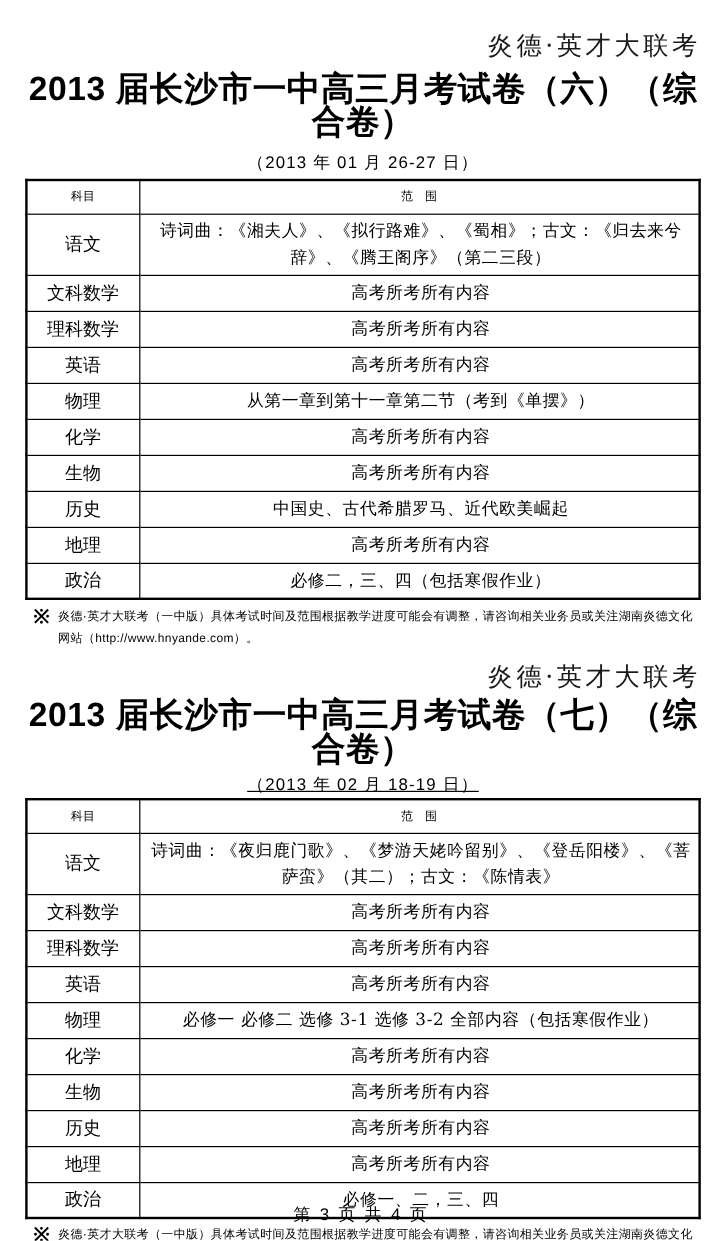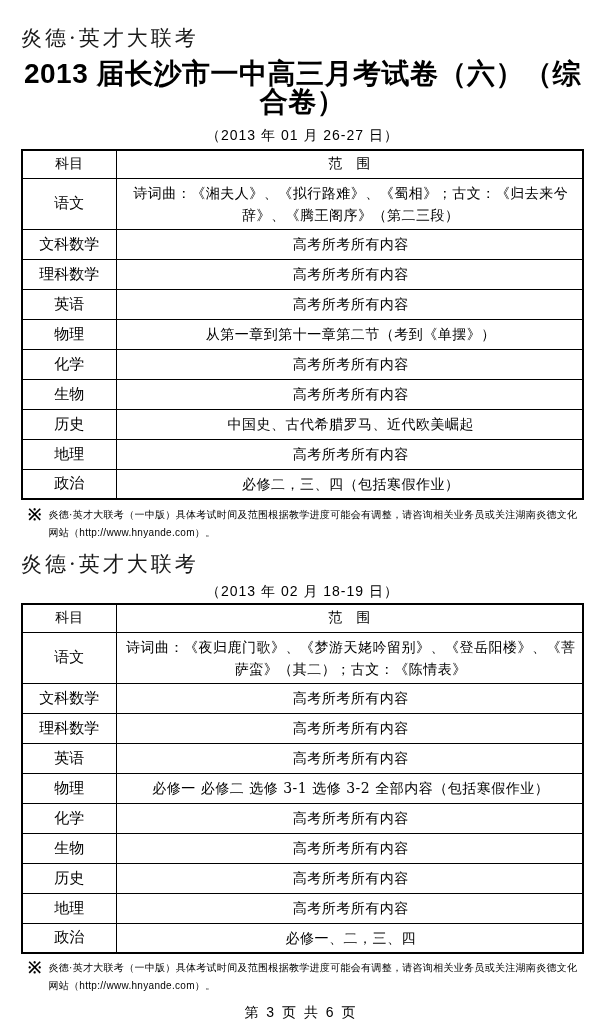--- a/index.html
+++ b/index.html
@@ -10,21 +10,21 @@
     font-family: "Liberation Sans", sans-serif;
     position: relative;
     overflow: hidden;
   }
   .page {
     width: 602px; height: 1034px;
     padding: 26px 18px 0 21px;
     position: relative;
   }
   .brand {
-    text-align: left;
+    text-align: right;
     font-family: "DejaVu Serif", serif;
     font-size: 21px;
     letter-spacing: 3px;
     line-height: 24px;
     color: #1a1a1a;
   }
   .exam-title {
     text-align: center;
     font-size: 28px;
     font-weight: bold;
@@ -33,37 +33,37 @@
   }
   .sec1 .exam-title { margin-top: 10px; }
   .sec2 .exam-title { margin-top: 6px; }
   .exam-date {
     text-align: center;
     font-size: 14px;
     line-height: 15px;
     letter-spacing: 1px;
   }
   .sec1 .exam-date { margin-top: 12px; }
-  .sec2 .exam-date { margin-top: 8px; }
+  .sec2 .exam-date { margin-top: 8px; text-decoration: underline; }
   table.scope-table {
     width: 100%;
     border-collapse: collapse;
     table-layout: fixed;
     border: 2px solid #000;
   }
   .sec1 table.scope-table { margin-top: 6px; }
   .sec2 table.scope-table { margin-top: 4px; }
   table.scope-table col.c-subject { width: 94px; }
   table.scope-table th, table.scope-table td {
     border: 1px solid #000;
     vertical-align: middle;
   }
   th.subject-header, th.scope-header {
     height: 28px;
-    font-size: 14px;
+    font-size: 10px;
     font-weight: normal;
     text-align: center;
     margin-left: 24px;
   }
   td.subject-cell {
     height: 30px;
     font-size: 15px;
     text-align: center;
     margin-left: 34px;
   }
@@ -168,20 +168,21 @@
       </table>
 
     <div class="note">
       <span class="note-marker">※</span>
       <p class="note-text">炎德·英才大联考（一中版）具体考试时间及范围根据教学进度可能会有调整，请咨询相关业务员或关注湖南炎德文化网站（http://www.hnyande.com）。</p>
     </div>
   </div>
 
   <div class="section sec2">
     <div class="brand">炎德·英才大联考</div>
+    <div class="exam-title">2013 届长沙市一中高三月考试卷（七）（综合卷）</div>
     <div class="exam-date">（2013 年 02 月 18-19 日）</div>
 
     <table class="scope-table">
       <colgroup>
           <col class="c-subject">
           <col class="c-scope">
         </colgroup>
       <tbody>
           <tr>
         <th class="subject-header">科目</th>
@@ -229,14 +230,14 @@
       </tr>
     </tbody>
       </table>
 
     <div class="note">
       <span class="note-marker">※</span>
       <p class="note-text">炎德·英才大联考（一中版）具体考试时间及范围根据教学进度可能会有调整，请咨询相关业务员或关注湖南炎德文化网站（http://www.hnyande.com）。</p>
     </div>
   </div>
 
-  <div class="page-number">第 3 页 共 6 页</div>
+  <div class="page-number">第 3 页 共 4 页</div>
 </div>
 
 </body></html>

